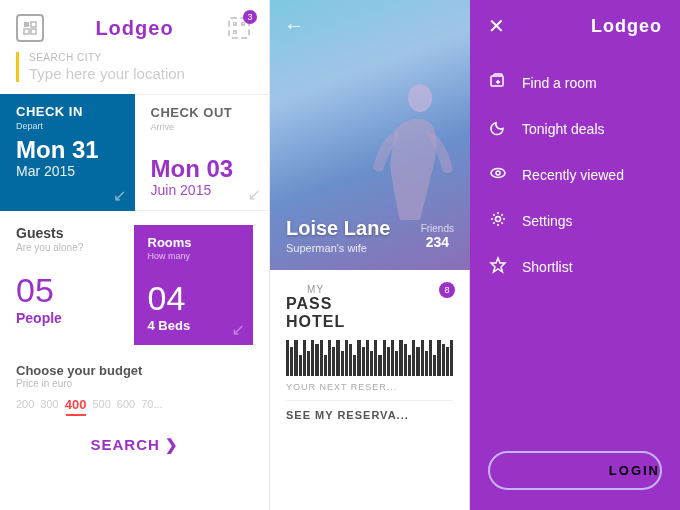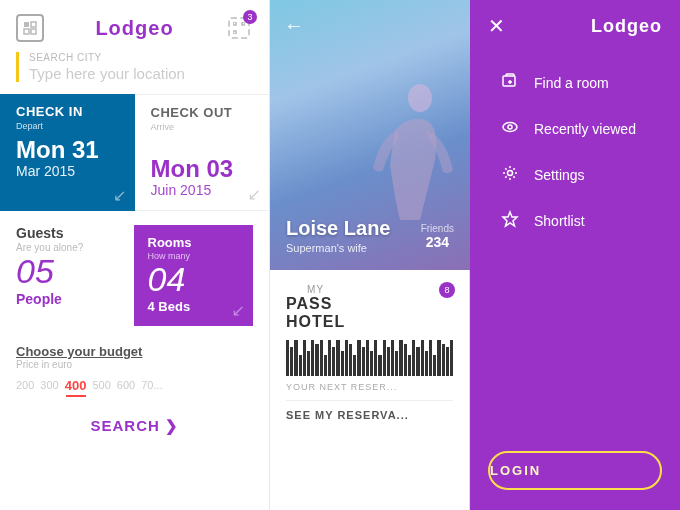--- a/index.html
+++ b/index.html
@@ -191,22 +191,21 @@
     .section-subtitle {
       font-size: 10px;
       color: #bbb;
       margin-top: 1px;
     }
     .big-number {
       font-size: 34px;
       font-weight: 300;
       color: #9b32c8;
       line-height: 1.1;
-      margin-top: 0;
-      font-style: italic;
+      margin-top: 19px;
     }
     .big-number-label {
       font-size: 14px;
       font-weight: 600;
       color: #9b32c8;
     }
 
     .rooms-box .section-title { color: white; font-size: 13px; }
     .rooms-box .section-subtitle { color: rgba(255,255,255,0.7); font-size: 9px; }
     .rooms-box .big-number { color: white; font-size: 34px; }
@@ -220,21 +219,20 @@
       color: white;
     }
 
     .budget-section {
       padding: 8px 16px 12px;
     }
     .budget-title {
       font-size: 13px;
       color: #555;
       font-weight: 600;
-      text-decoration: underline;
     }
     .budget-subtitle {
       font-size: 10px;
       color: #bbb;
     }
     .budget-slider-track {
       display: flex;
       align-items: center;
       margin-top: 8px;
       gap: 0;
@@ -434,21 +432,20 @@
     .menu-logo {
       color: white;
       font-size: 18px;
       font-weight: 600;
       letter-spacing: 1px;
     }
 
     .menu-items {
       flex: 1;
       padding: 10px 0;
-      margin-left: 12px;
     }
     .menu-item {
       display: flex;
       align-items: center;
       padding: 12px 18px;
       cursor: pointer;
       gap: 14px;
     }
     .menu-item-icon {
       color: white;
@@ -459,26 +456,26 @@
     .menu-item-label {
       color: white;
       font-size: 14px;
       font-weight: 400;
     }
 
     .menu-login {
       padding: 16px 18px 20px;
     }
     .login-btn {
-      border: 2px solid #fde047;
+      border: 2px solid #c4b5fd;
       border-radius: 25px;
       padding: 10px 0;
-      text-align: left;
+      text-align: right;
       cursor: pointer;
-      color: #fef9c3;
+      color: #000000;
       font-size: 13px;
       font-weight: 700;
       letter-spacing: 2px;
       text-transform: uppercase;
     }
   </style>
 </head>
 <body>
 
 <div class="panel-search">
@@ -655,20 +652,28 @@
       <span class="menu-item-icon">
         <svg width="18" height="18" viewBox="0 0 18 18" fill="none">
           <rect x="2" y="4" width="12" height="10" rx="1" stroke="white" stroke-width="1.5"></rect>
           <path d="M5 4V3a1 1 0 0 1 1-1h6a1 1 0 0 1 1 1v1" stroke="white" stroke-width="1.5"></path>
           <path d="M9 8v4M7 10h4" stroke="white" stroke-width="1.5"></path>
         </svg>
       </span>
       <span class="menu-item-label">Find a room</span>
     </div>
 
+    <div class="menu-item">
+      <span class="menu-item-icon">
+        <svg width="18" height="18" viewBox="0 0 18 18" fill="none">
+          <path d="M14 10.5a6 6 0 1 1-7-5.8A5 5 0 0 0 14 10.5z" stroke="white" stroke-width="1.5"></path>
+        </svg>
+      </span>
+      <span class="menu-item-label">Tonight deals</span>
+    </div>
 
     <div class="menu-item">
       <span class="menu-item-icon">
         <svg width="18" height="18" viewBox="0 0 18 18" fill="none">
           <ellipse cx="9" cy="9" rx="7" ry="4.5" stroke="white" stroke-width="1.5"></ellipse>
           <circle cx="9" cy="9" r="2" stroke="white" stroke-width="1.5"></circle>
         </svg>
       </span>
       <span class="menu-item-label">Recently viewed</span>
     </div>

